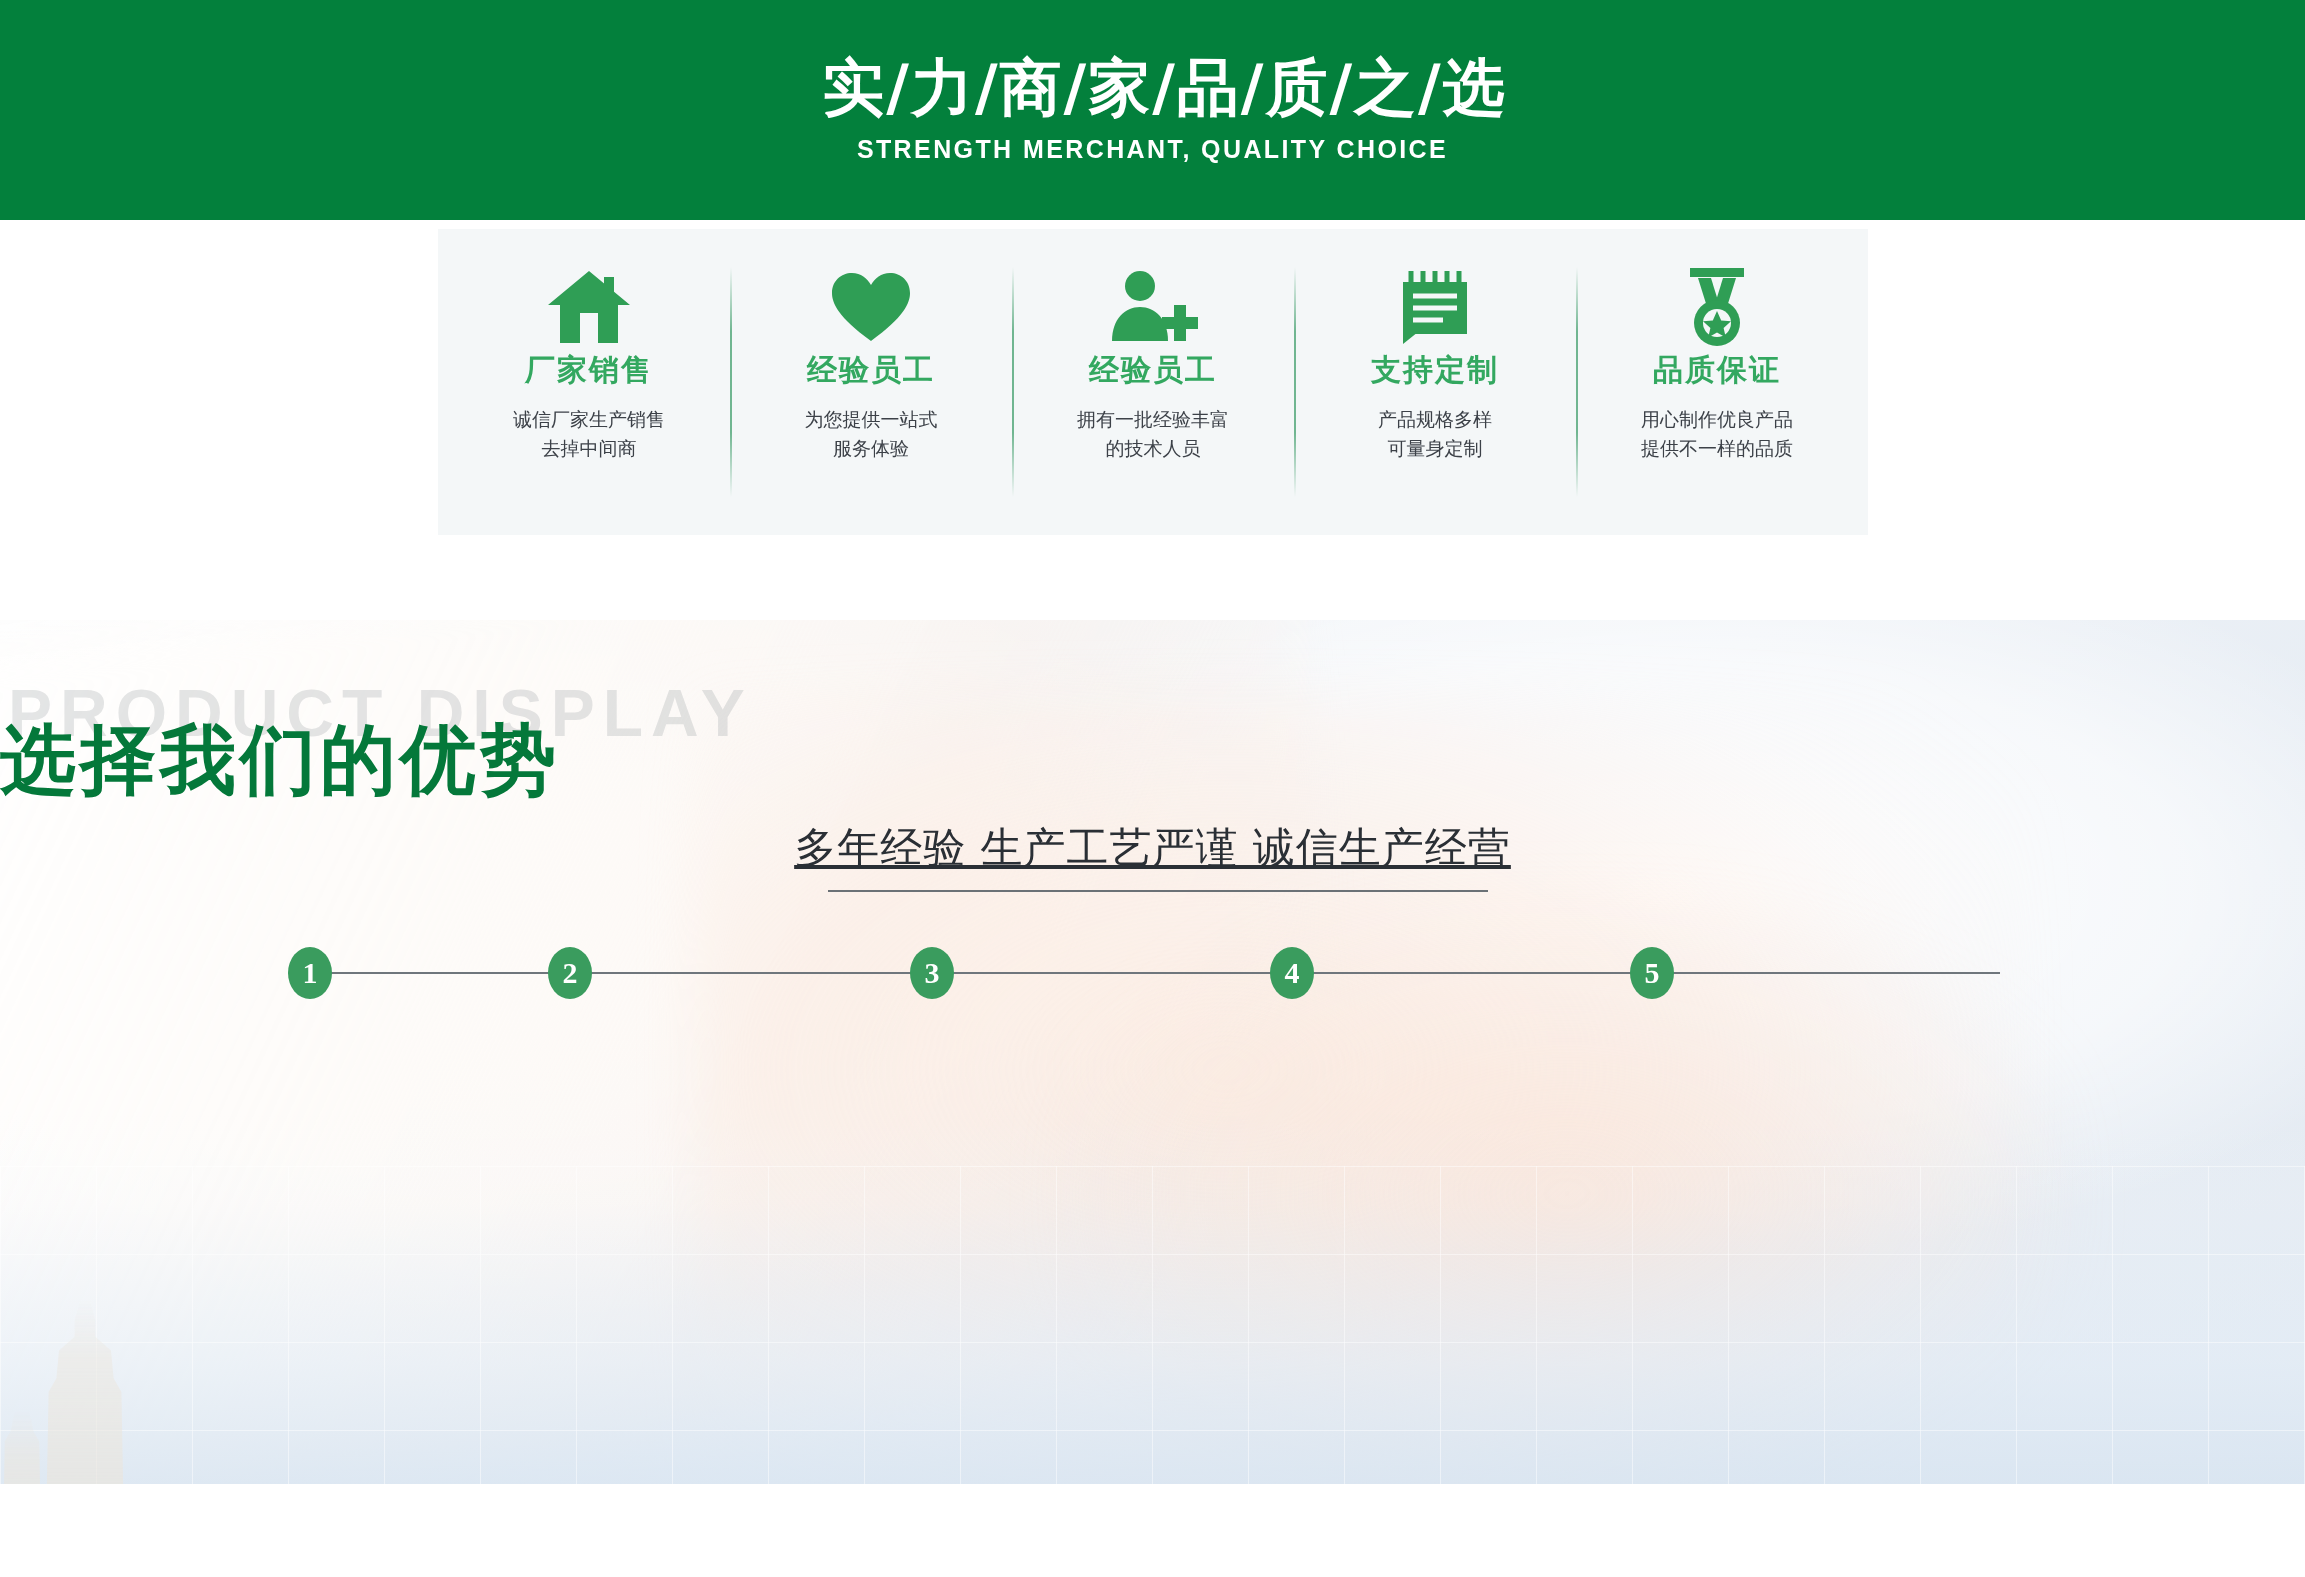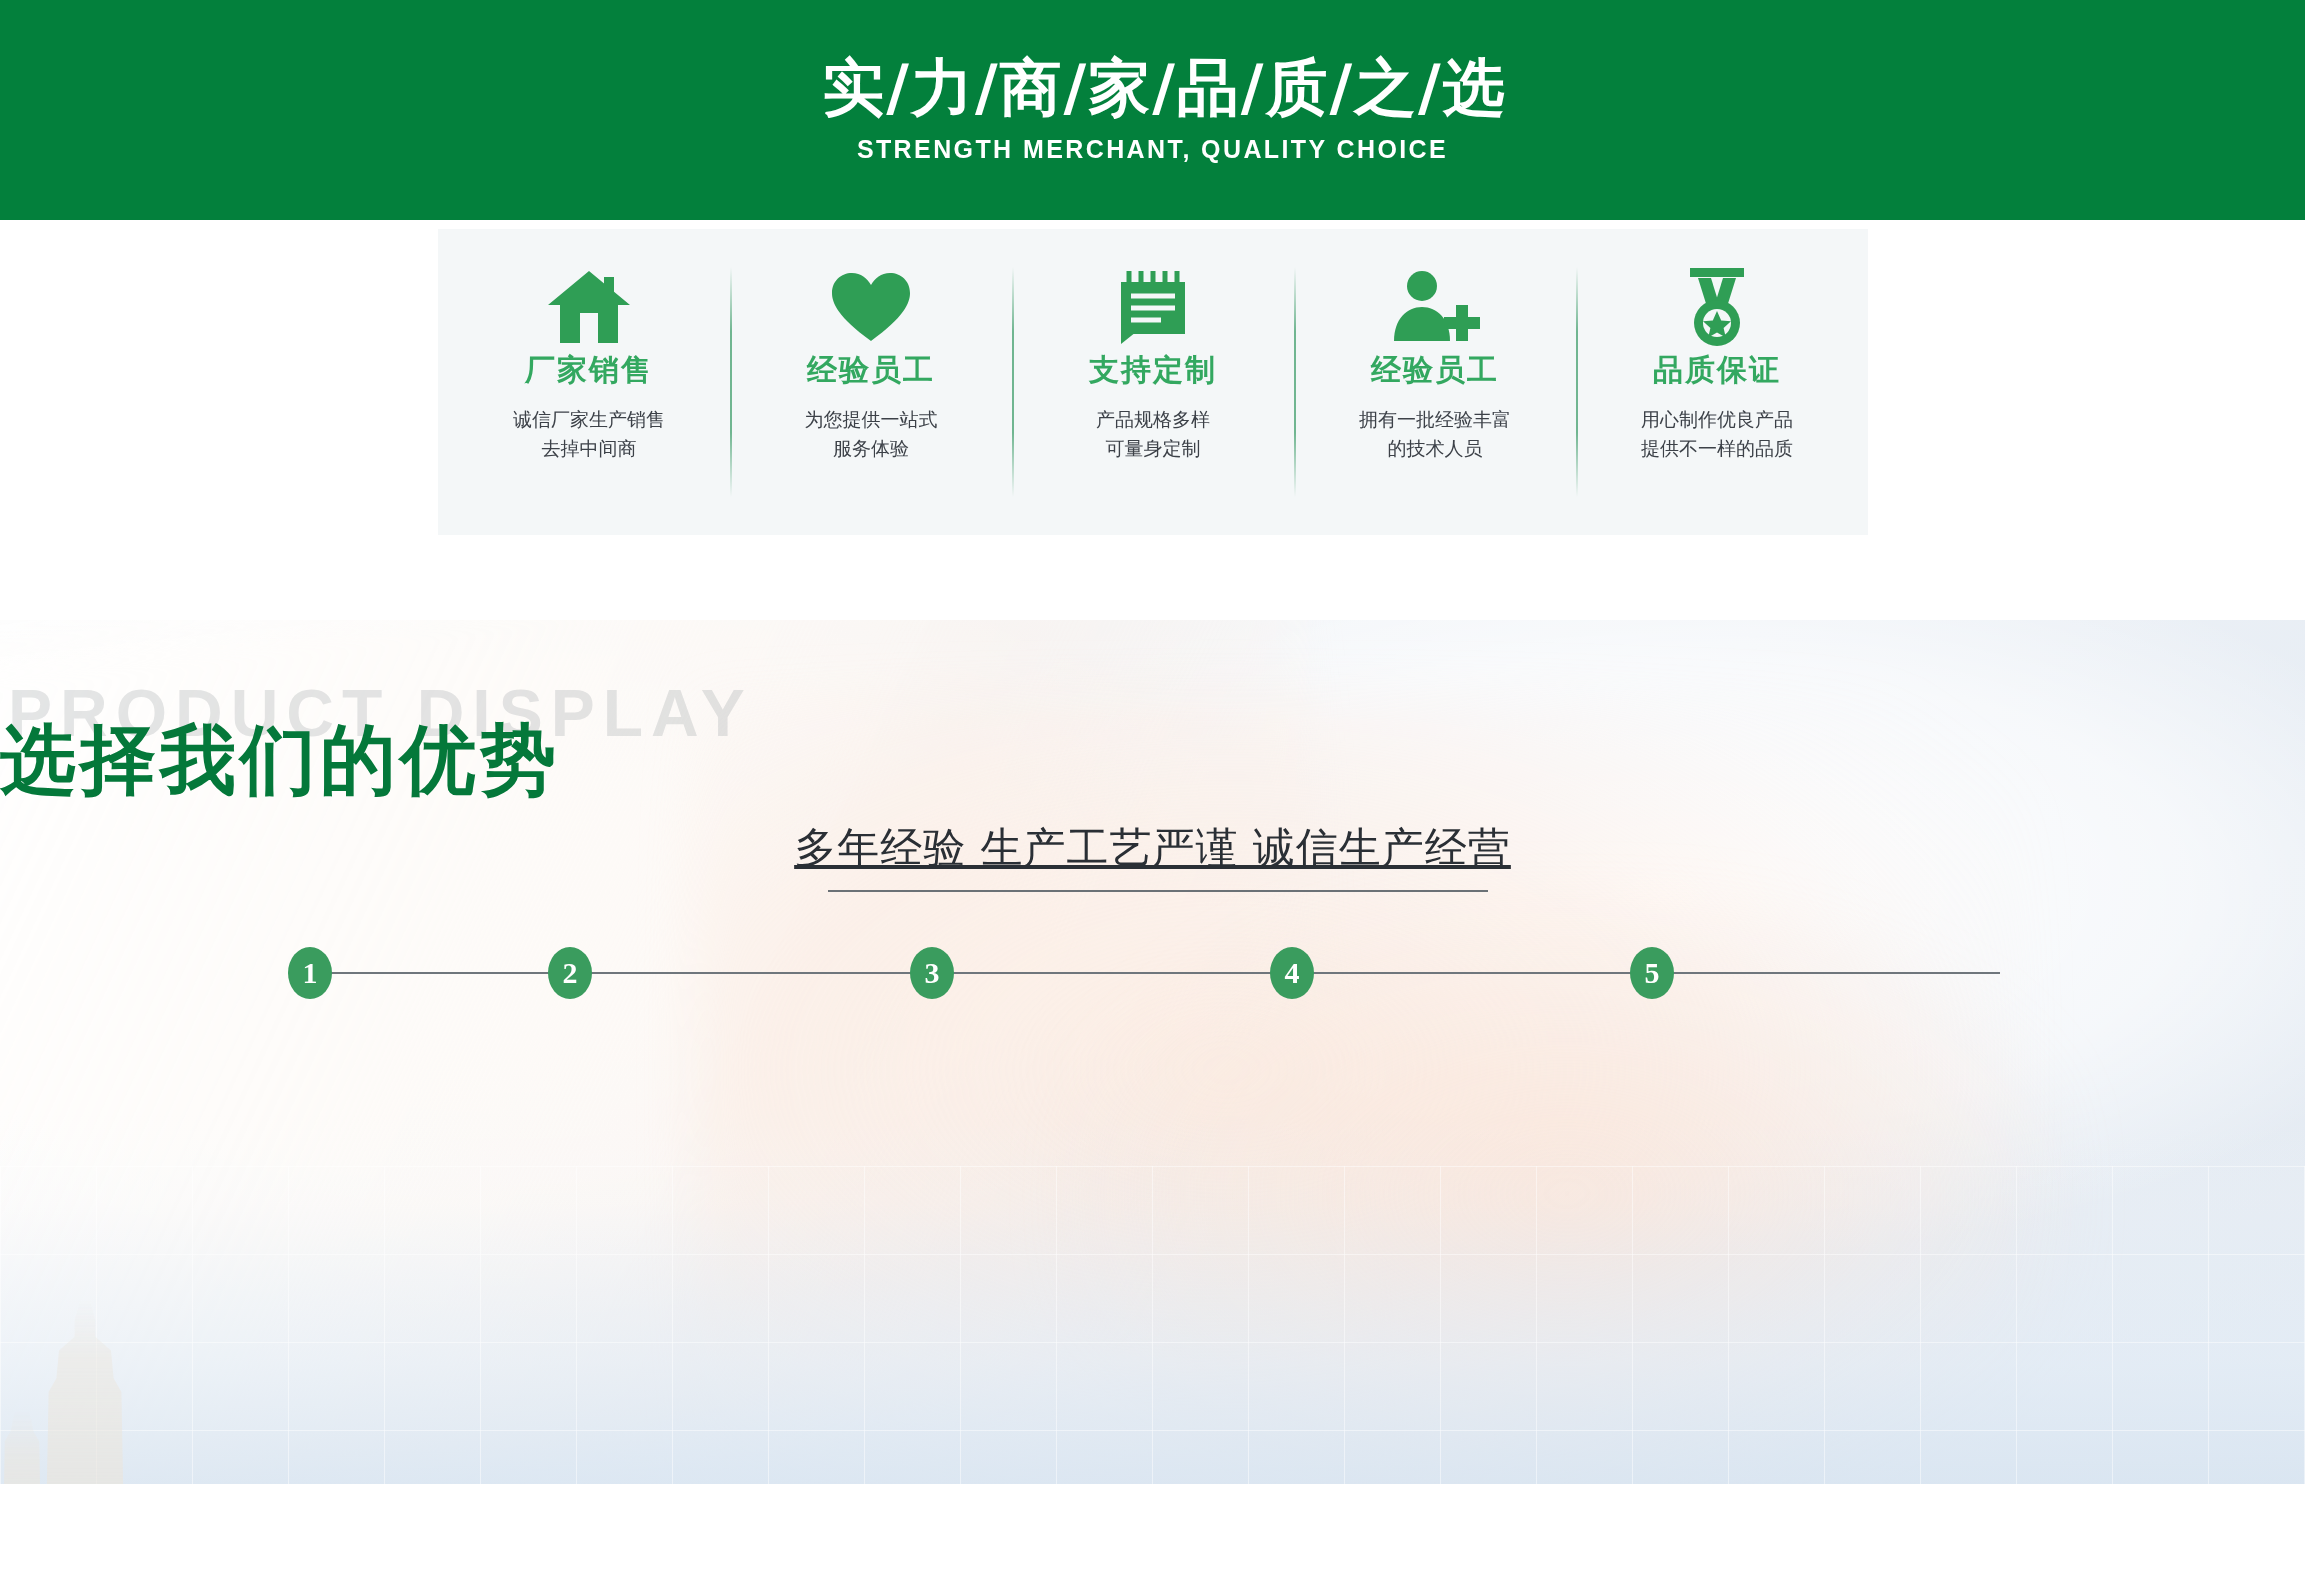--- a/index.html
+++ b/index.html
@@ -202,20 +202,35 @@
       <div class="feat">
         <div class="feat-icon">
           <svg width="86" height="76" viewBox="0 0 86 76" aria-hidden="true">
             <path d="M43 72 C10 48 4 34 4 24 C4 12 13 4 24 4 C33 4 39 9 43 16 C47 9 53 4 62 4 C73 4 82 12 82 24 C82 34 76 48 43 72 Z" fill="#2f9e55"></path>
           </svg>
         </div>
         <div class="feat-title">经验员工</div>
         <div class="feat-desc">
           <div>为您提供一站式</div>
           <div>服务体验</div>
+        </div>
+      </div>
+
+      <div class="feat">
+        <div class="feat-icon">
+          <svg width="90" height="76" viewBox="0 0 90 76" aria-hidden="true">
+            <circle cx="32" cy="17" r="15" fill="#2f9e55"></circle>
+            <path d="M4 72 C4 50 17 38 32 38 C47 38 60 50 60 72 Z" fill="#2f9e55"></path>
+            <path d="M66 36 L78 36 L78 48 L90 48 L90 60 L78 60 L78 72 L66 72 L66 60 L54 60 L54 48 L66 48 Z" fill="#2f9e55"></path>
+          </svg>
+        </div>
+        <div class="feat-title">经验员工</div>
+        <div class="feat-desc">
+          <div>拥有一批经验丰富</div>
+          <div>的技术人员</div>
         </div>
       </div>
 
       <div class="feat">
         <div class="feat-icon">
           <svg width="72" height="78" viewBox="0 0 72 78" aria-hidden="true">
             <g fill="none" stroke="#2f9e55" stroke-width="5">
               <path d="M12 3 v12"></path>
                 <path d="M24 3 v12"></path>
                 <path d="M36 3 v12"></path>
@@ -233,35 +248,20 @@
         </div>
         <div class="feat-title">支持定制</div>
         <div class="feat-desc">
           <div>产品规格多样</div>
           <div>可量身定制</div>
         </div>
       </div>
 
       <div class="feat">
         <div class="feat-icon">
-          <svg width="90" height="76" viewBox="0 0 90 76" aria-hidden="true">
-            <circle cx="32" cy="17" r="15" fill="#2f9e55"></circle>
-            <path d="M4 72 C4 50 17 38 32 38 C47 38 60 50 60 72 Z" fill="#2f9e55"></path>
-            <path d="M66 36 L78 36 L78 48 L90 48 L90 60 L78 60 L78 72 L66 72 L66 60 L54 60 L54 48 L66 48 Z" fill="#2f9e55"></path>
-          </svg>
-        </div>
-        <div class="feat-title">经验员工</div>
-        <div class="feat-desc">
-          <div>拥有一批经验丰富</div>
-          <div>的技术人员</div>
-        </div>
-      </div>
-
-      <div class="feat">
-        <div class="feat-icon">
           <svg width="78" height="82" viewBox="0 0 78 82" aria-hidden="true">
             <rect x="12" y="2" width="54" height="9" fill="#2f9e55"></rect>
             <path d="M20 12 L33 12 L41 38 L30 44 Z" fill="#2f9e55"></path>
             <path d="M58 12 L45 12 L37 38 L48 44 Z" fill="#2f9e55"></path>
             <circle cx="39" cy="57" r="23" fill="#2f9e55"></circle>
             <circle cx="39" cy="57" r="14" fill="#f4f7f8"></circle>
             <path d="M39 45 L43.2 54.4 L53 55.3 L45.6 62 L47.8 71.6 L39 66.6 L30.2 71.6 L32.4 62 L25 55.3 L34.8 54.4 Z" fill="#2f9e55"></path>
           </svg>
         </div>
         <div class="feat-title">品质保证</div>

